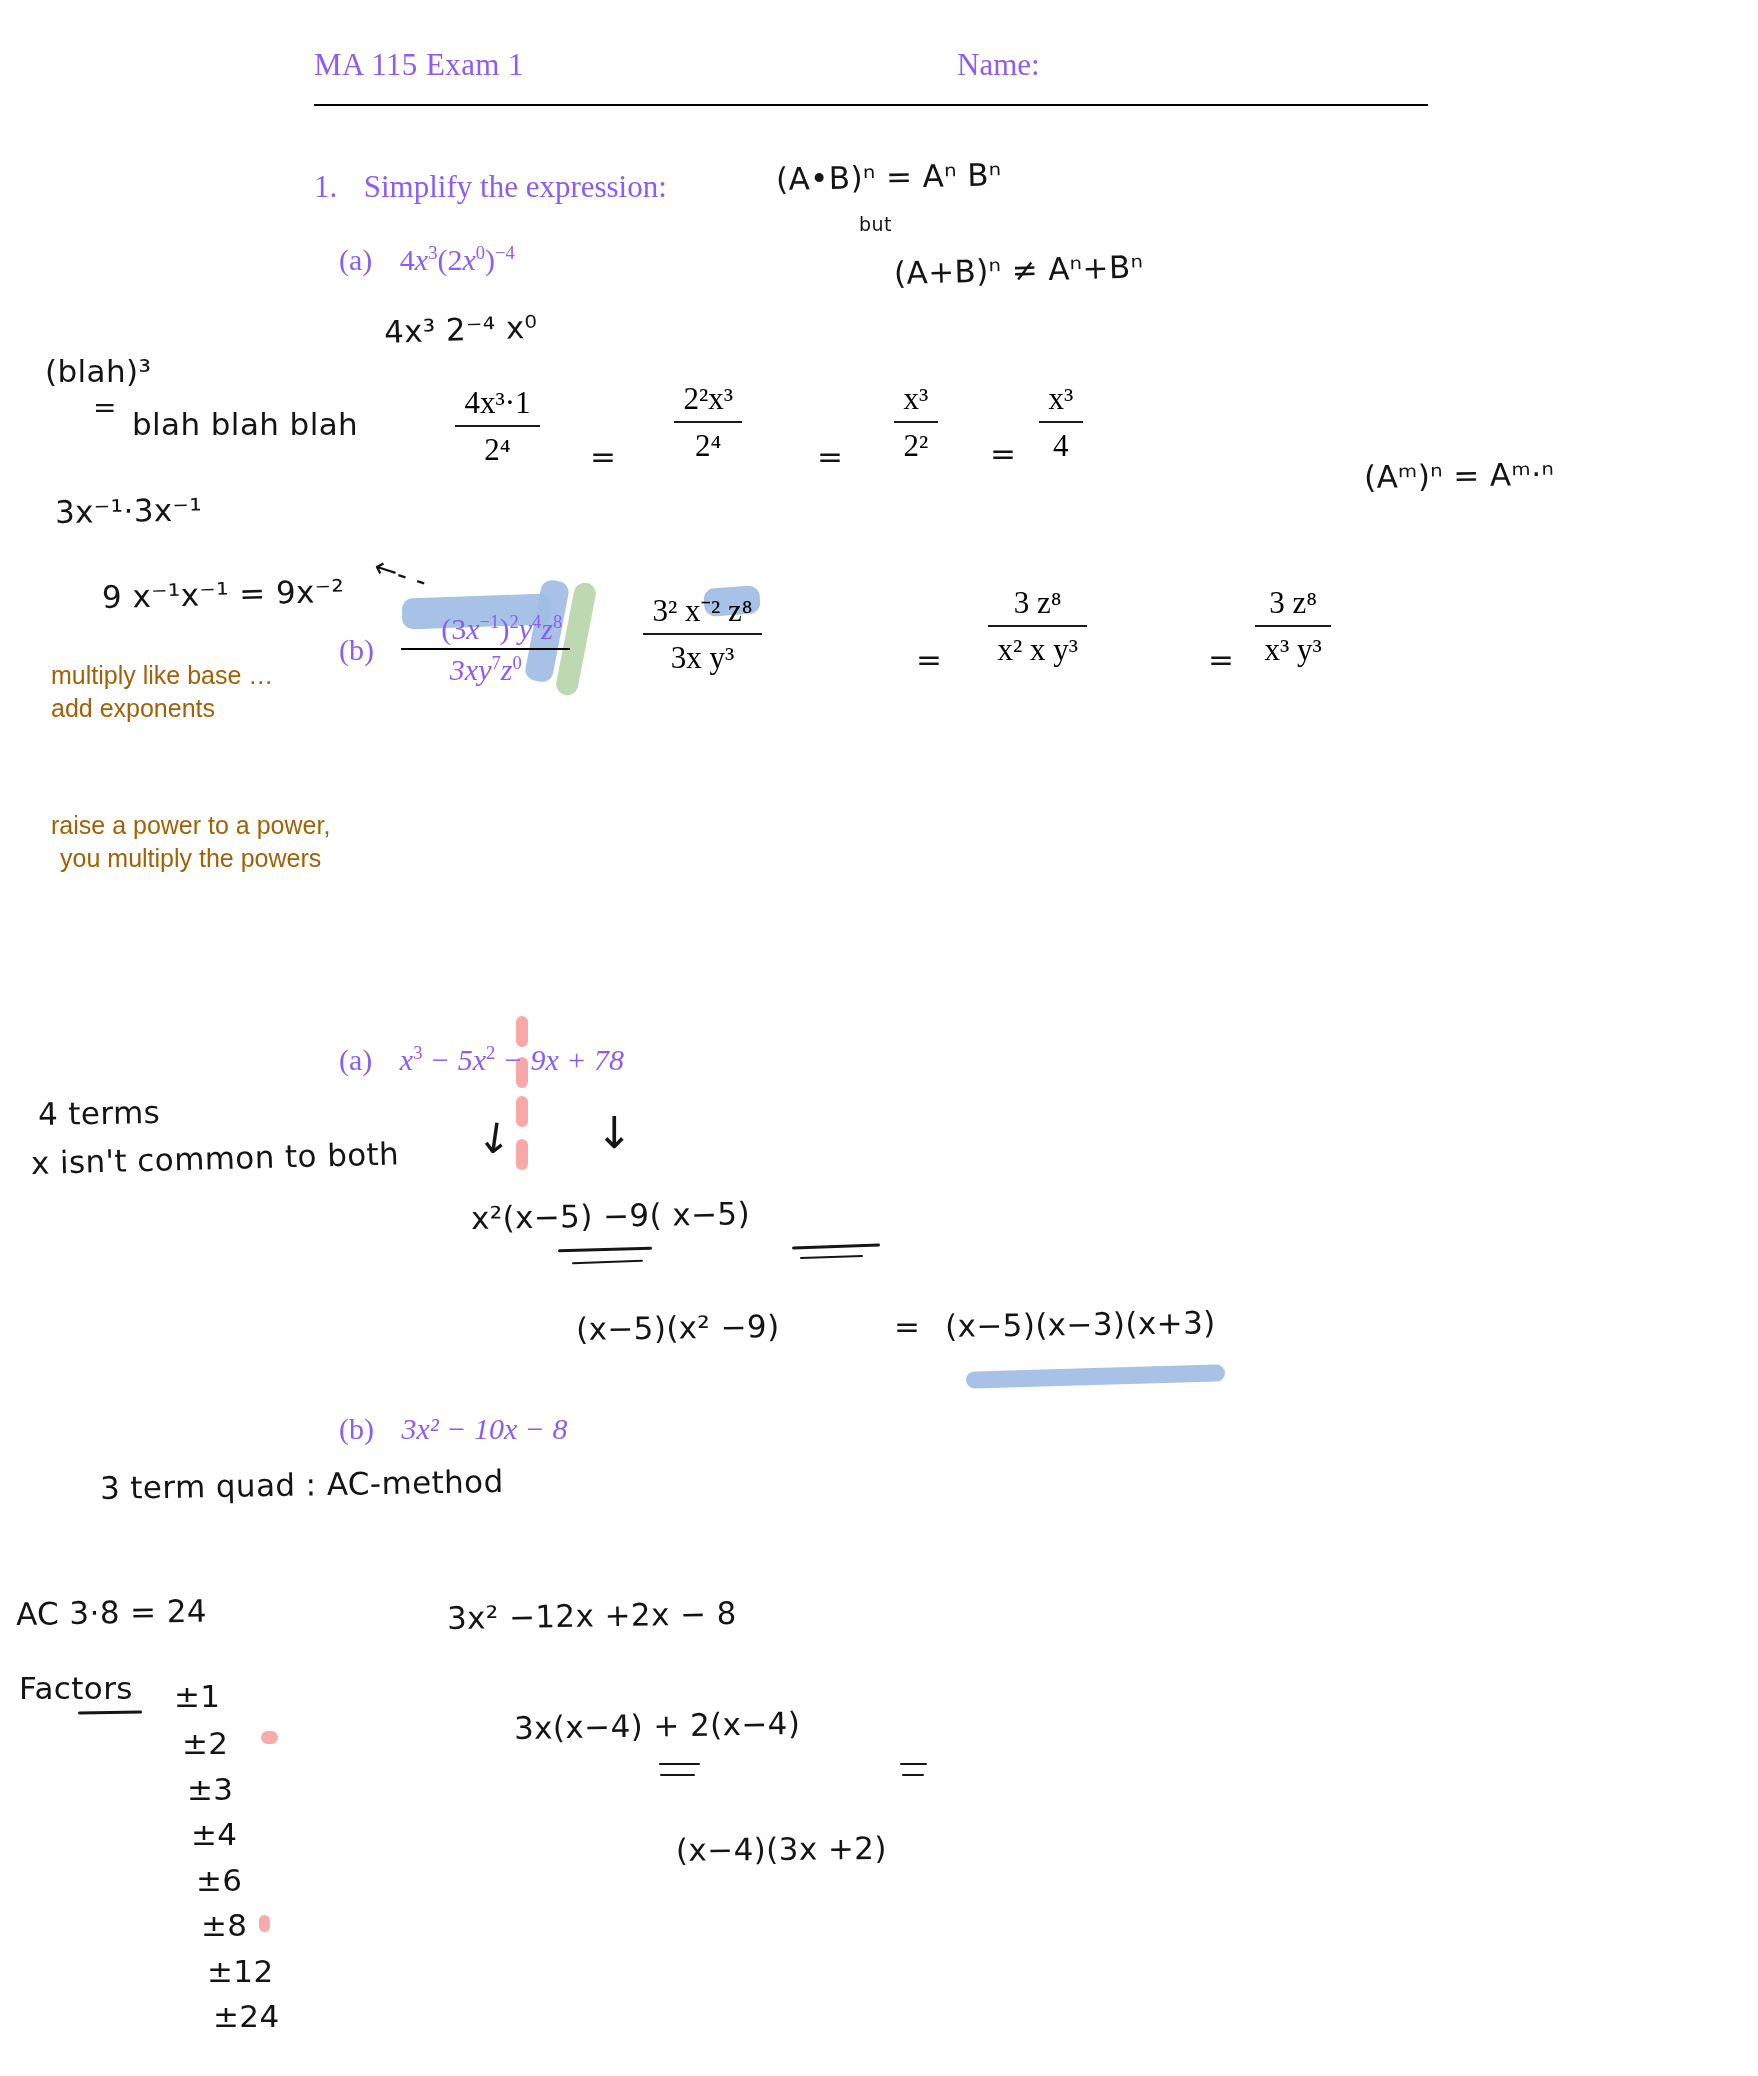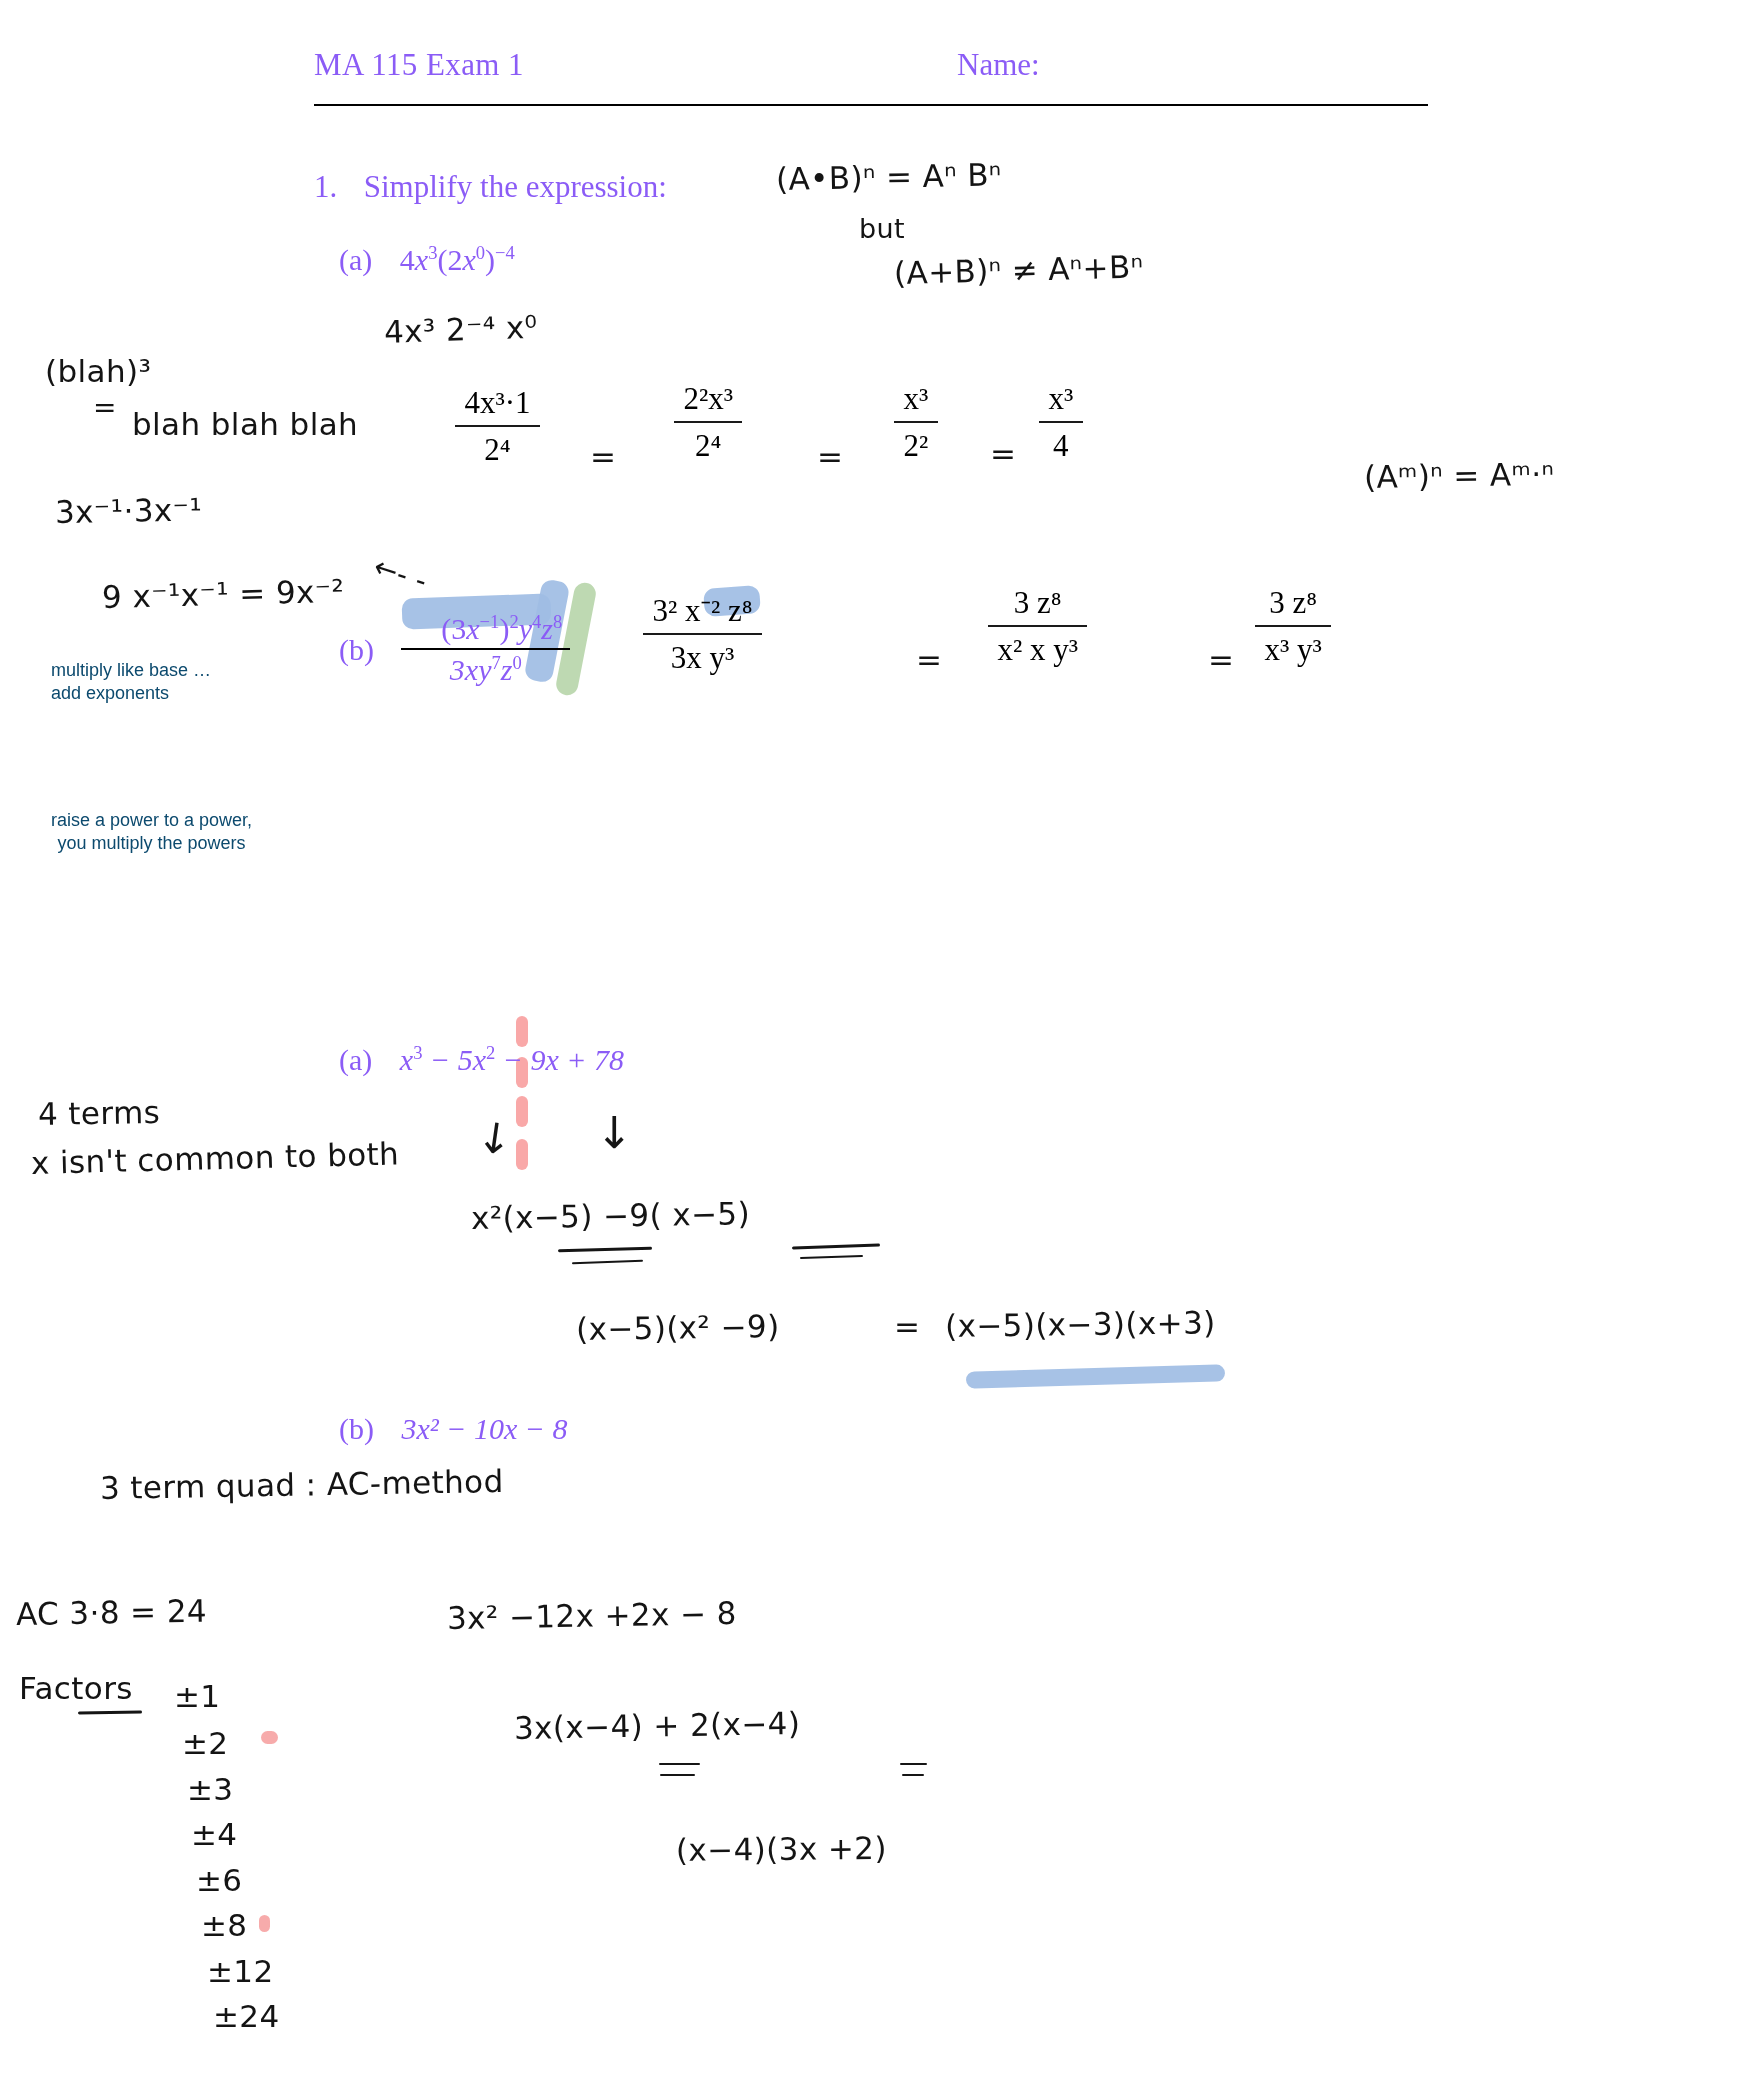--- a/index.html
+++ b/index.html
@@ -52,38 +52,38 @@
   .hw {
     font-family: "DejaVu Sans", sans-serif;
     color: #141414;
     white-space: nowrap;
     font-weight: 400;
     letter-spacing: 0.4px;
     transform-origin: left center;
   }
   .hw-lg { font-size: 31px; }
   .hw-md { font-size: 28px; }
-  .hw-sm { font-size: 27px; }
+  .hw-sm { font-size: 19px; }
 
   
   .hfrac {
     display: inline-block;
     text-align: center;
     vertical-align: middle;
     font-family: Liberation Serif, serif;
     line-height: 1.25;
   }
   .hfrac .num { display:block; padding: 0 9.4px 2.4px 9.4px; }
   .hfrac .den { display:block; padding: 3.9px 9.4px 0 9.4px; border-top: 2.4px solid #1a1a1a; }
 
   
   .typed {
     font-family: "Liberation Sans", sans-serif;
-    font-size: 18px;
-    color: #0c4a6e;
+    font-size: 25px;
+    color: #a16207;
     line-height: 1.3;
     white-space: pre-line;
   }
 
   
   .hl {
     position: absolute;
     border-radius: 11px;
     pointer-events: none;
   }

